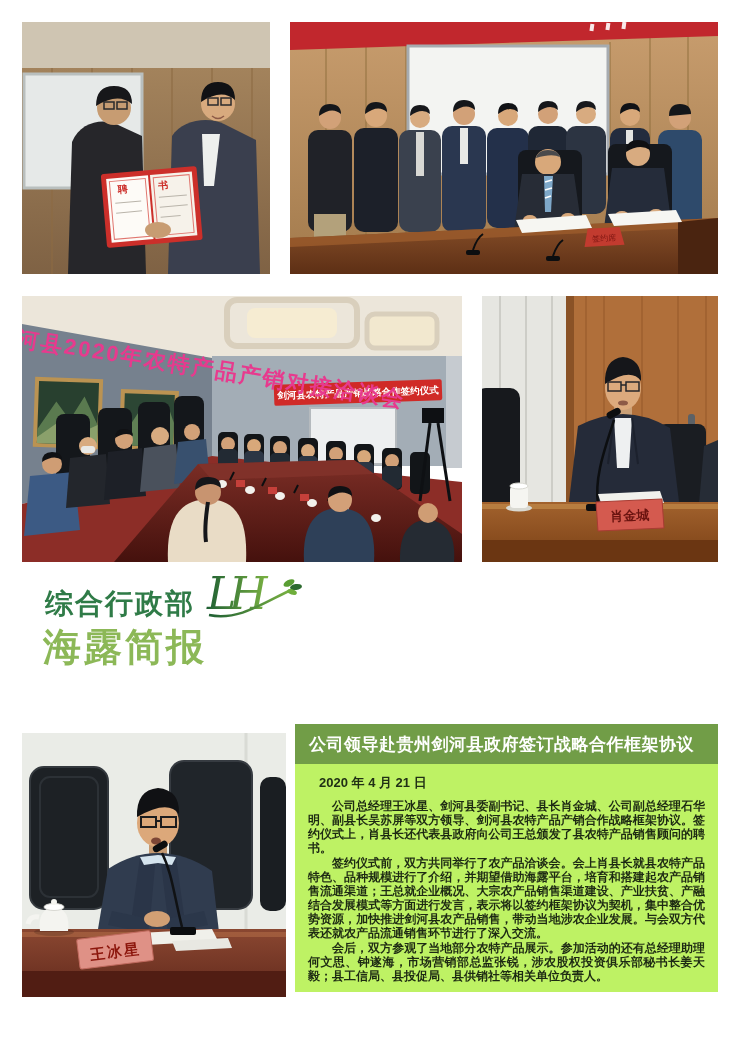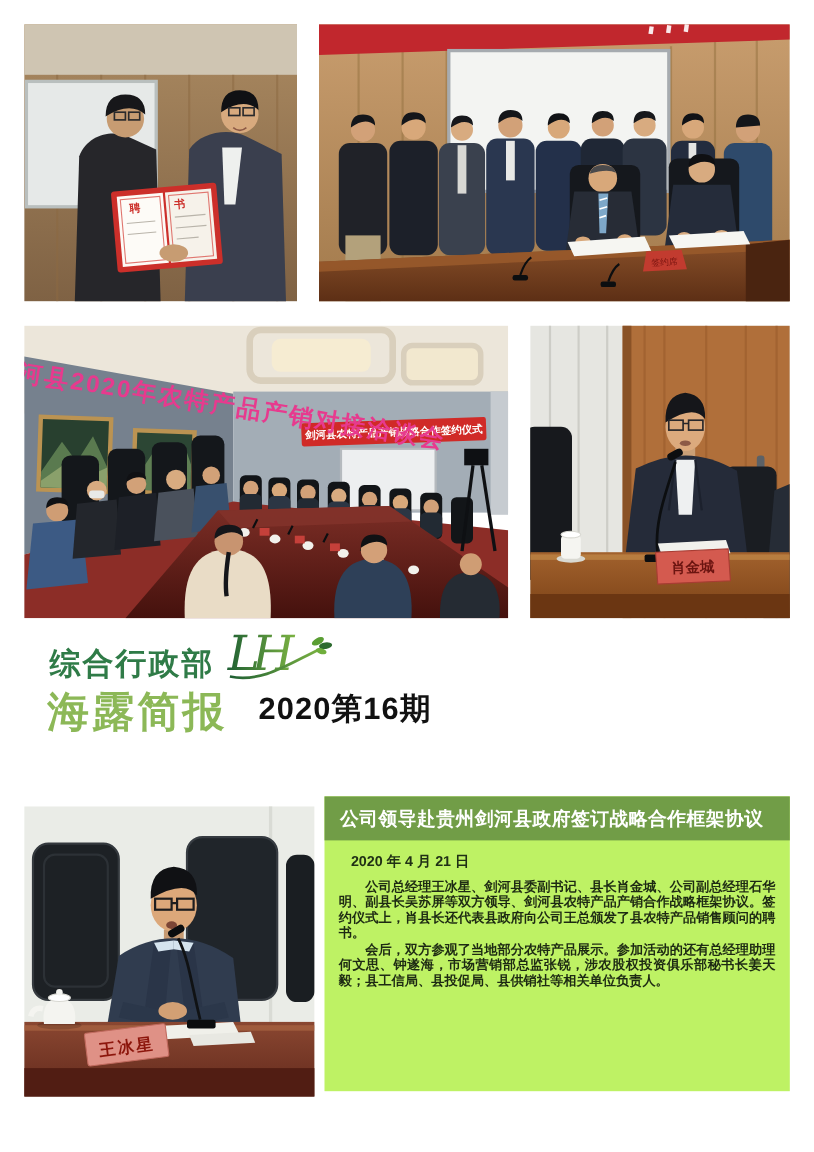--- a/index.html
+++ b/index.html
@@ -455,25 +455,25 @@
       <path d="M6,46 C36,52 60,34 90,20" stroke="url(#logograd)" stroke-width="2.5" fill="none"></path>
       <g>
         <ellipse cx="86" cy="14" rx="6" ry="3" fill="#5a9e33" transform="rotate(-28 86 14)"></ellipse>
         <ellipse cx="93" cy="18" rx="6" ry="3" fill="#2d6b2f" transform="rotate(-8 93 18)"></ellipse>
         <ellipse cx="89" cy="23" rx="5" ry="2.6" fill="#6fae3c" transform="rotate(16 89 23)"></ellipse>
       </g>
     </svg>
   </div>
   <div class="masthead-row2">
     <span class="bulletin-title">海露简报</span>
-    <span class="issue">2020第16期</span>
   </div>
 
   <div class="article">
     <div class="article-headline">公司领导赴贵州剑河县政府签订战略合作框架协议</div>
     <div class="article-date">2020 年 4 月 21 日</div>
     <div class="article-body">
       <p>公司总经理王冰星、剑河县委副书记、县长肖金城、公司副总经理石华明、副县长吴苏屏等双方领导、剑河县农特产品产销合作战略框架协议。签约仪式上，肖县长还代表县政府向公司王总颁发了县农特产品销售顾问的聘书。</p>
+      <p>签约仪式前，双方共同举行了农产品洽谈会。会上肖县长就县农特产品特色、品种规模进行了介绍，并期望借助海露平台，培育和搭建起农产品销售流通渠道；王总就企业概况、大宗农产品销售渠道建设、产业扶贫、产融结合发展模式等方面进行发言，表示将以签约框架协议为契机，集中整合优势资源，加快推进剑河县农产品销售，带动当地涉农企业发展。与会双方代表还就农产品流通销售环节进行了深入交流。</p>
       <p>会后，双方参观了当地部分农特产品展示。参加活动的还有总经理助理何文思、钟遂海，市场营销部总监张锐，涉农股权投资俱乐部秘书长姜天毅；县工信局、县投促局、县供销社等相关单位负责人。</p>
     </div>
   </div>
 
 </div>
 
 </body></html>

